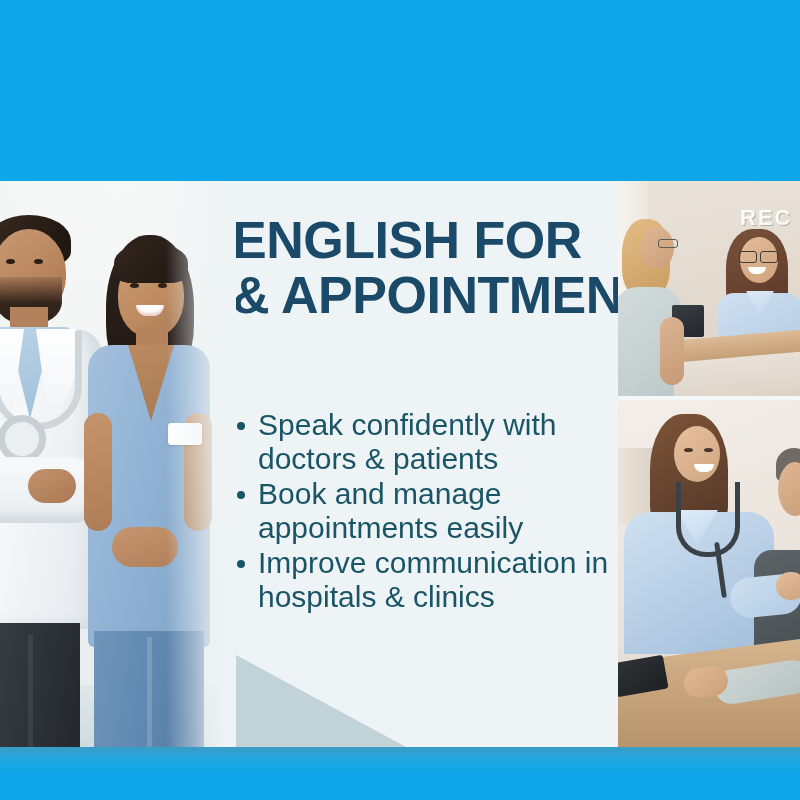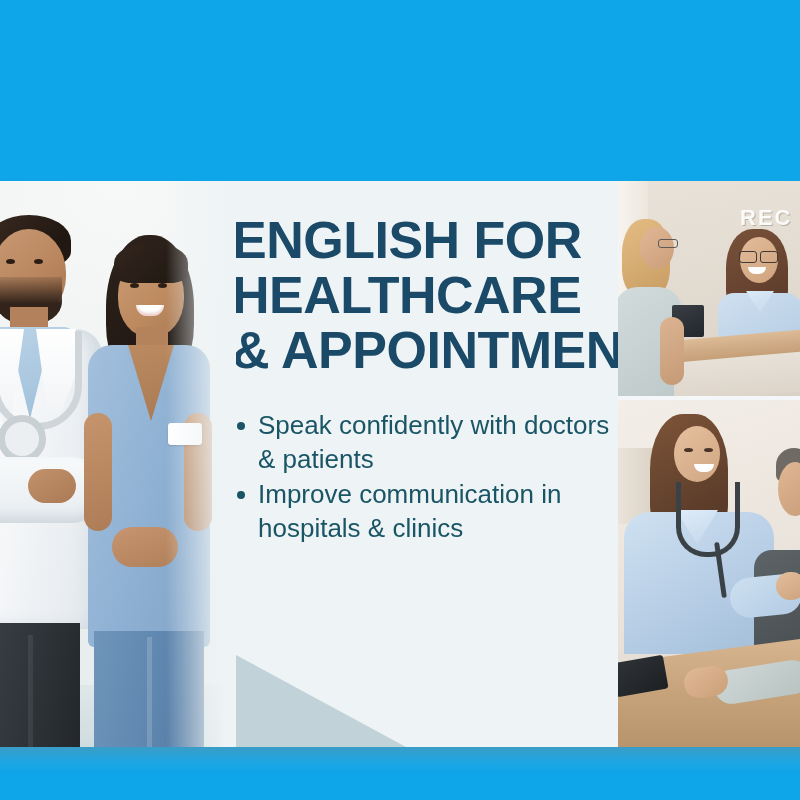--- a/index.html
+++ b/index.html
@@ -341,21 +341,21 @@
     top: 227px;
     width: 390px;
     margin: 0;
     padding: 0;
     list-style: none;
   }
   .bullets li {
     position: relative;
     padding-left: 26px;
     color: #1a5566;
-    font-size: 26px;
+    font-size: 30px;
     line-height: 34px;
     font-weight: 500;
     margin-bottom: 1px;
   }
   .bullets li::before {
     content: "";
     position: absolute;
     left: 5px;
     top: 14px;
     width: 8px;
@@ -724,26 +724,26 @@
       </div>
 
       <div class="pl-fade"></div>
     </div>
 
     <div class="panel">
       <div class="panel-corner"></div>
 
       <div class="headline">
         <span class="ln">ENGLISH FOR</span>
-        <span class="ln">HEALTHCARE</span>
         <span class="ln">&amp; APPOINTMENT</span>
       </div>
 
       <ul class="bullets">
         <li>Speak confidently with doctors &amp; patients</li>
+        <li>Book and manage appointments easily</li>
         <li>Improve communication in hospitals &amp; clinics</li>
       </ul>
     </div>
 
     <div class="photo-col">
 
       <div class="photo-top">
         <div class="rec-wall"></div>
         <div class="rec-pillar"></div>
         <div class="rec-sign">REC</div>

